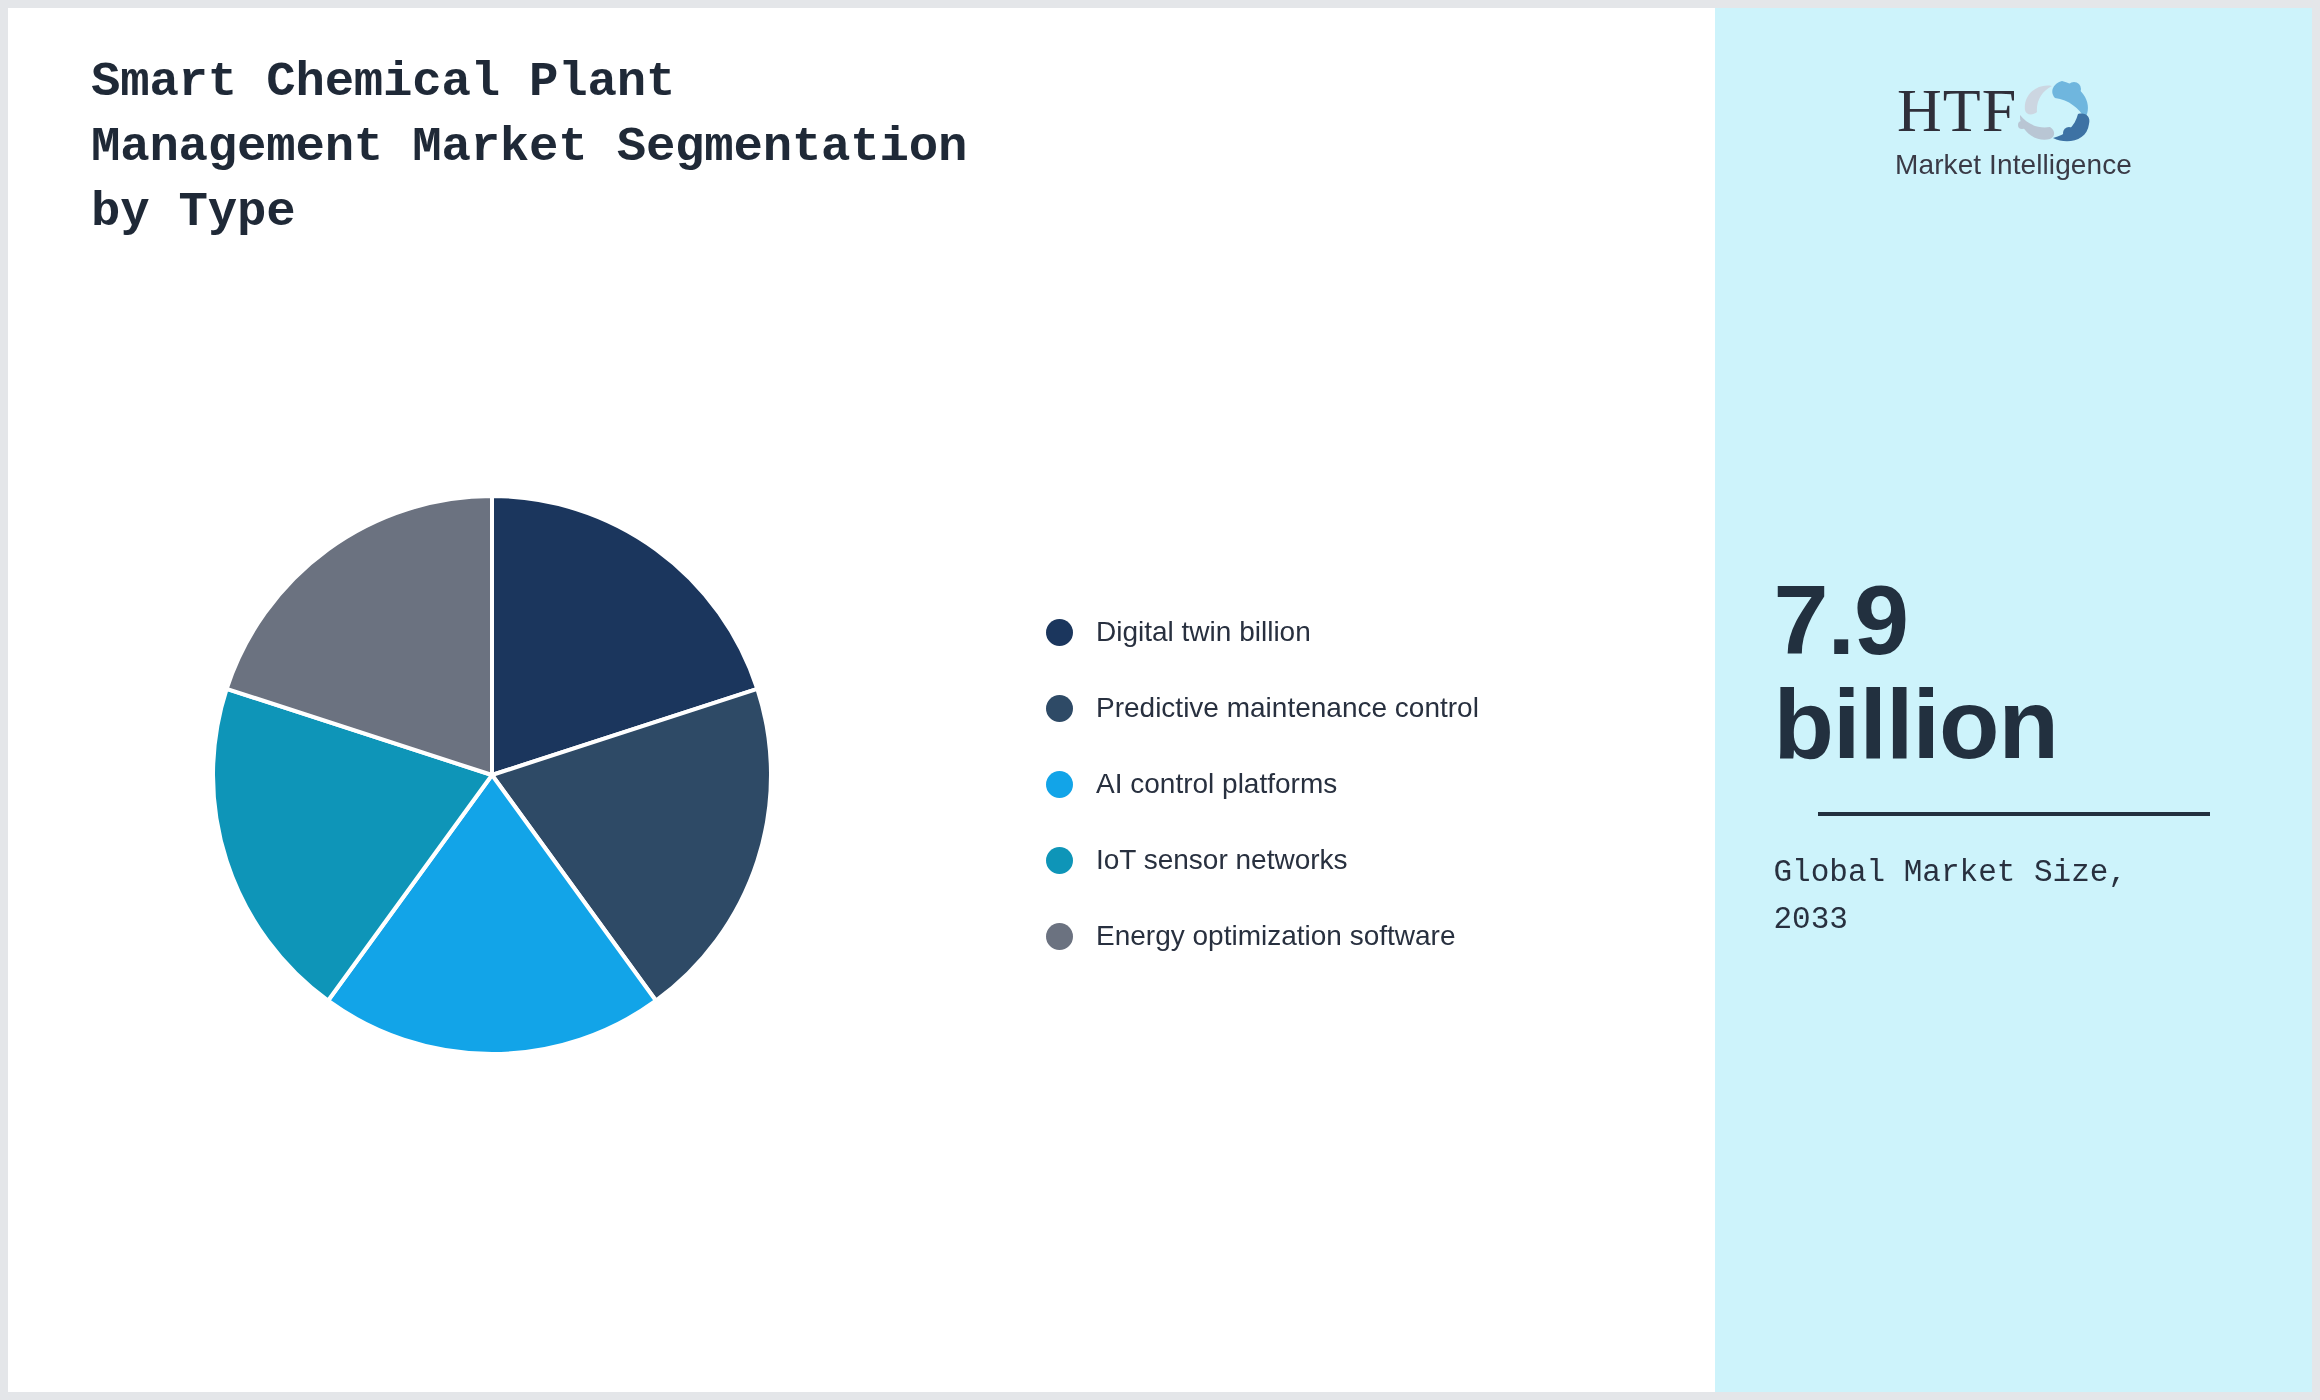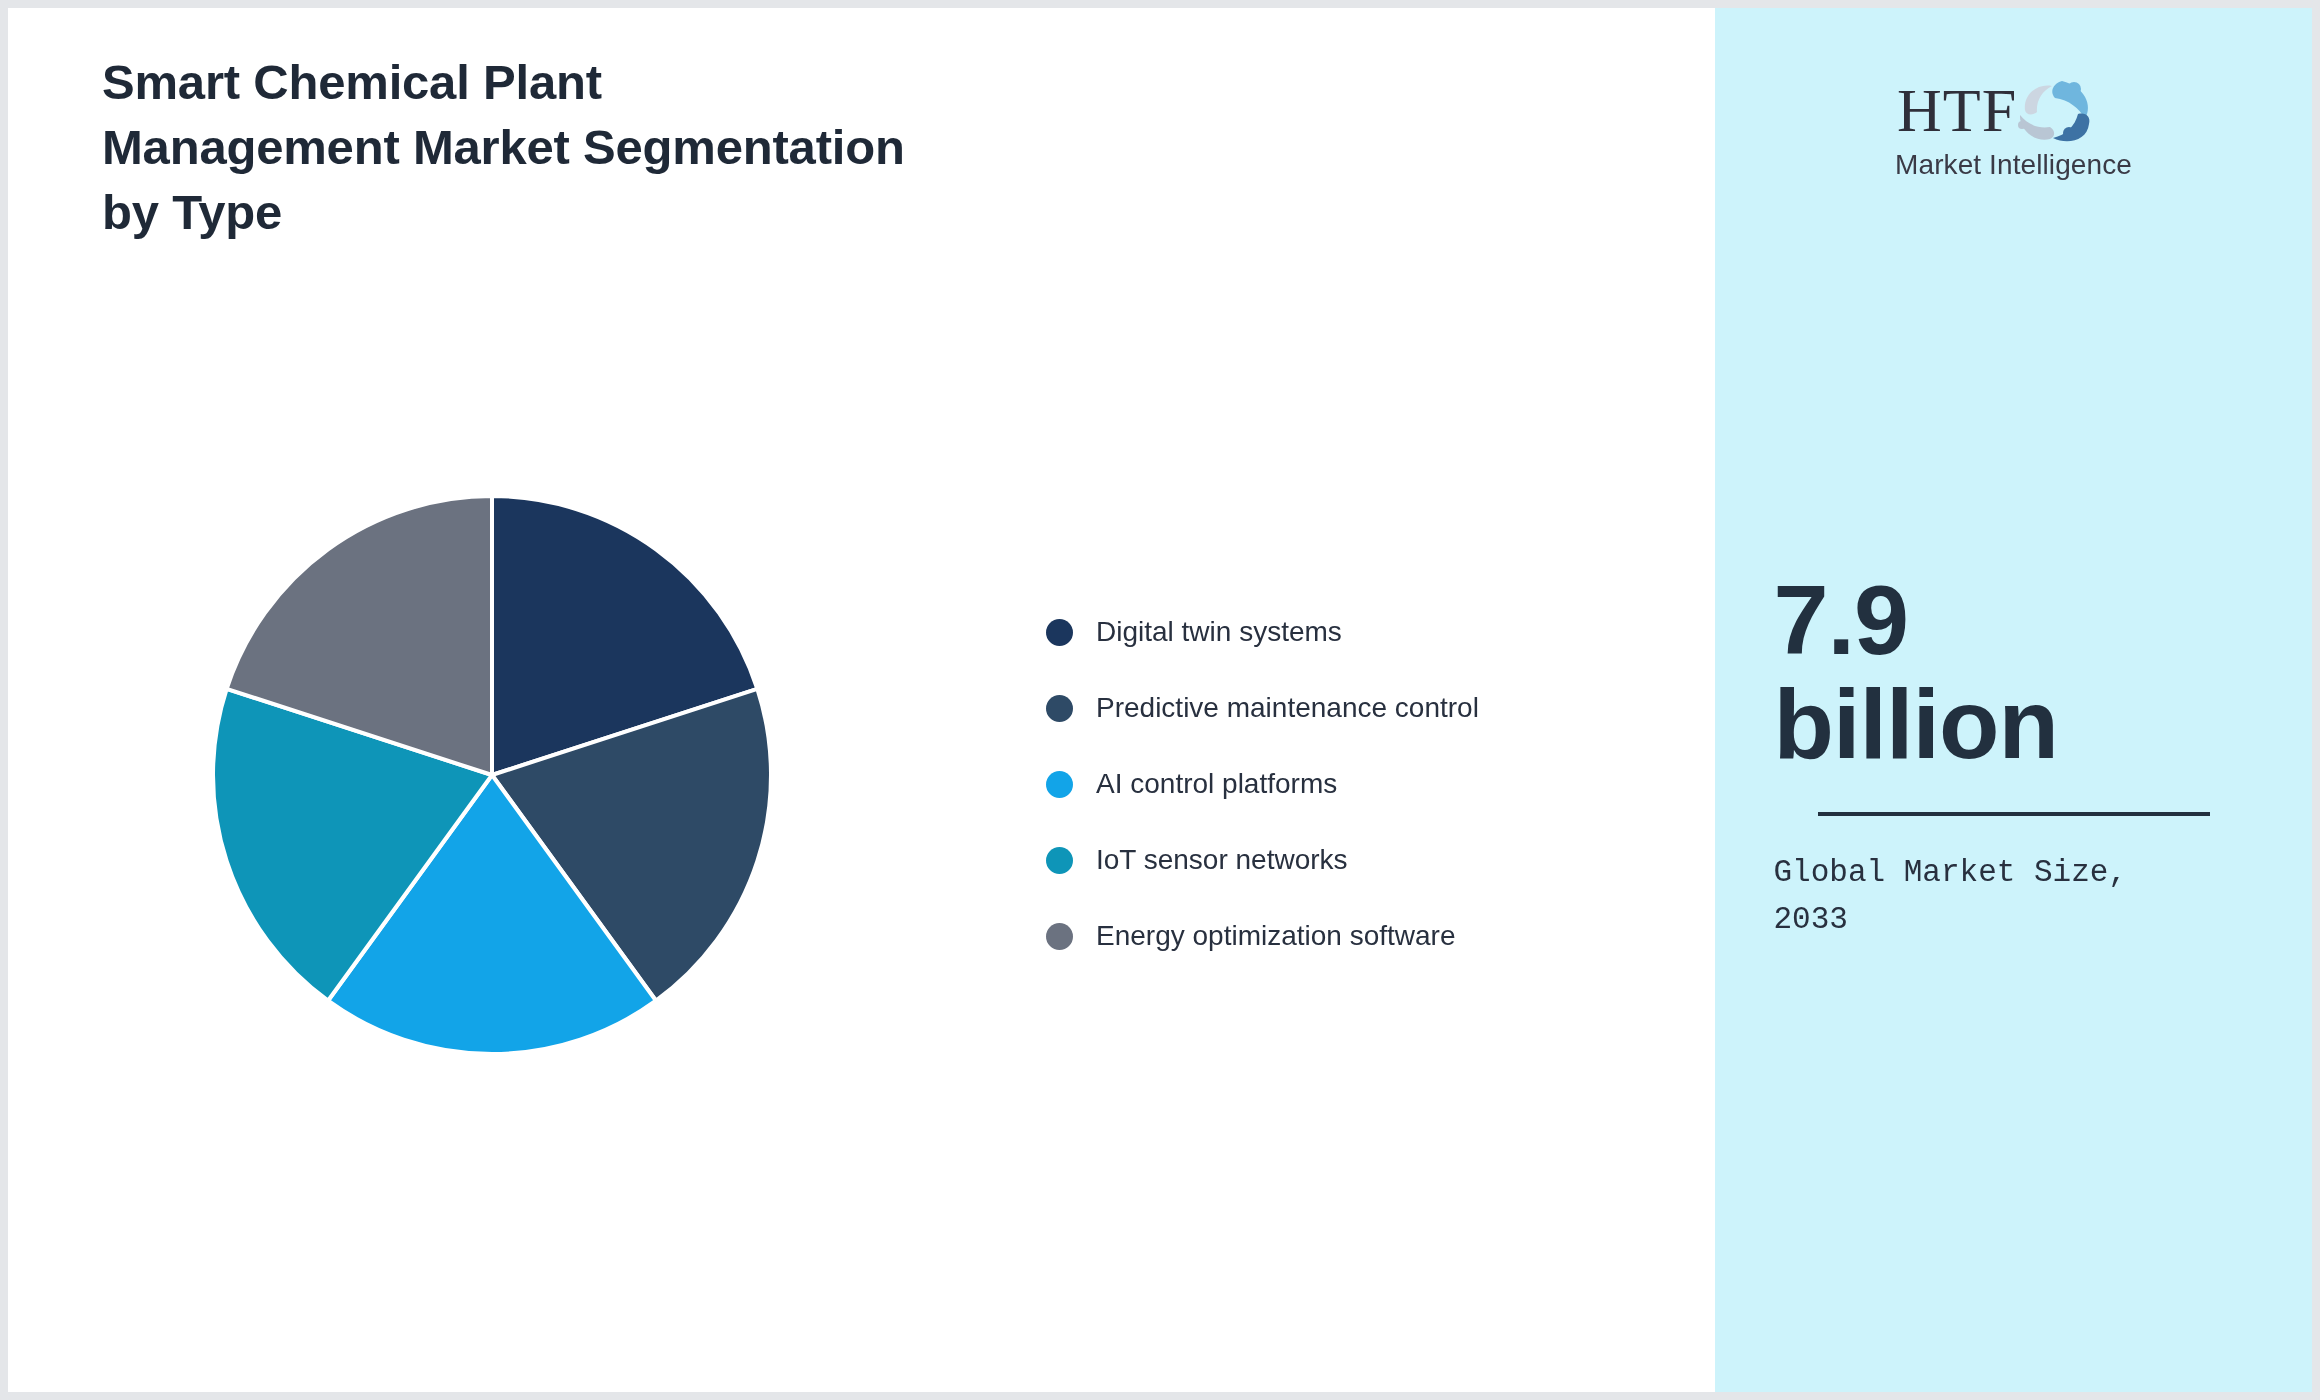--- a/index.html
+++ b/index.html
@@ -27,29 +27,29 @@
   
   .main {
     position: relative;
     width: 1707px;
     height: 100%;
     background: #ffffff;
     flex: 0 0 1707px;
   }
   .title {
     position: absolute;
-    left: 94px;
+    left: 83px;
     top: 42px;
     width: 1060px;
     font-size: 49px;
     line-height: 65px;
     font-weight: 700;
     color: #1f2937;
     letter-spacing: -0.2px;
-    font-family: Liberation Sans, sans-serif;
+    font-family: Liberation Mono, monospace;
     white-space: pre-line;
   }
   .chart-area {
     position: absolute;
     left: 0;
     top: 0;
     width: 1707px;
     height: 1384px;
   }
   .pie-wrap {
@@ -168,21 +168,21 @@
               <path d="M 279 279 L 115.01 504.72 A 279 279 0 0 1 13.66 192.78 Z" fill="#0e95b8" stroke="#ffffff" stroke-width="4" stroke-linejoin="round"></path>
               <path d="M 279 279 L 13.66 192.78 A 279 279 0 0 1 279.00 0.00 Z" fill="#6b7280" stroke="#ffffff" stroke-width="4" stroke-linejoin="round"></path>
             </g>
         </svg>
       </div>
     </div>
 
     <div class="legend" id="legend-root">
         <div class="legend-item">
           <span class="legend-dot" style="background: rgb(27, 54, 93);"></span>
-          <span class="legend-label">Digital twin systems</span>
+          <span class="legend-label">Digital twin billion</span>
         </div>
         <div class="legend-item">
           <span class="legend-dot" style="background: rgb(46, 74, 102);"></span>
           <span class="legend-label">Predictive maintenance control</span>
         </div>
         <div class="legend-item">
           <span class="legend-dot" style="background: rgb(18, 164, 232);"></span>
           <span class="legend-label">AI control platforms</span>
         </div>
         <div class="legend-item">

